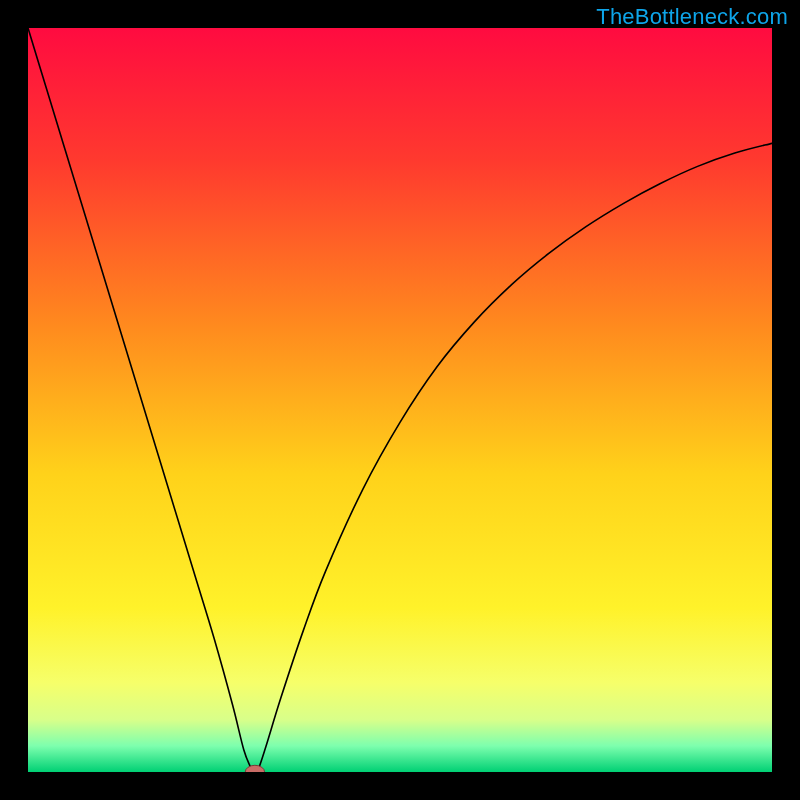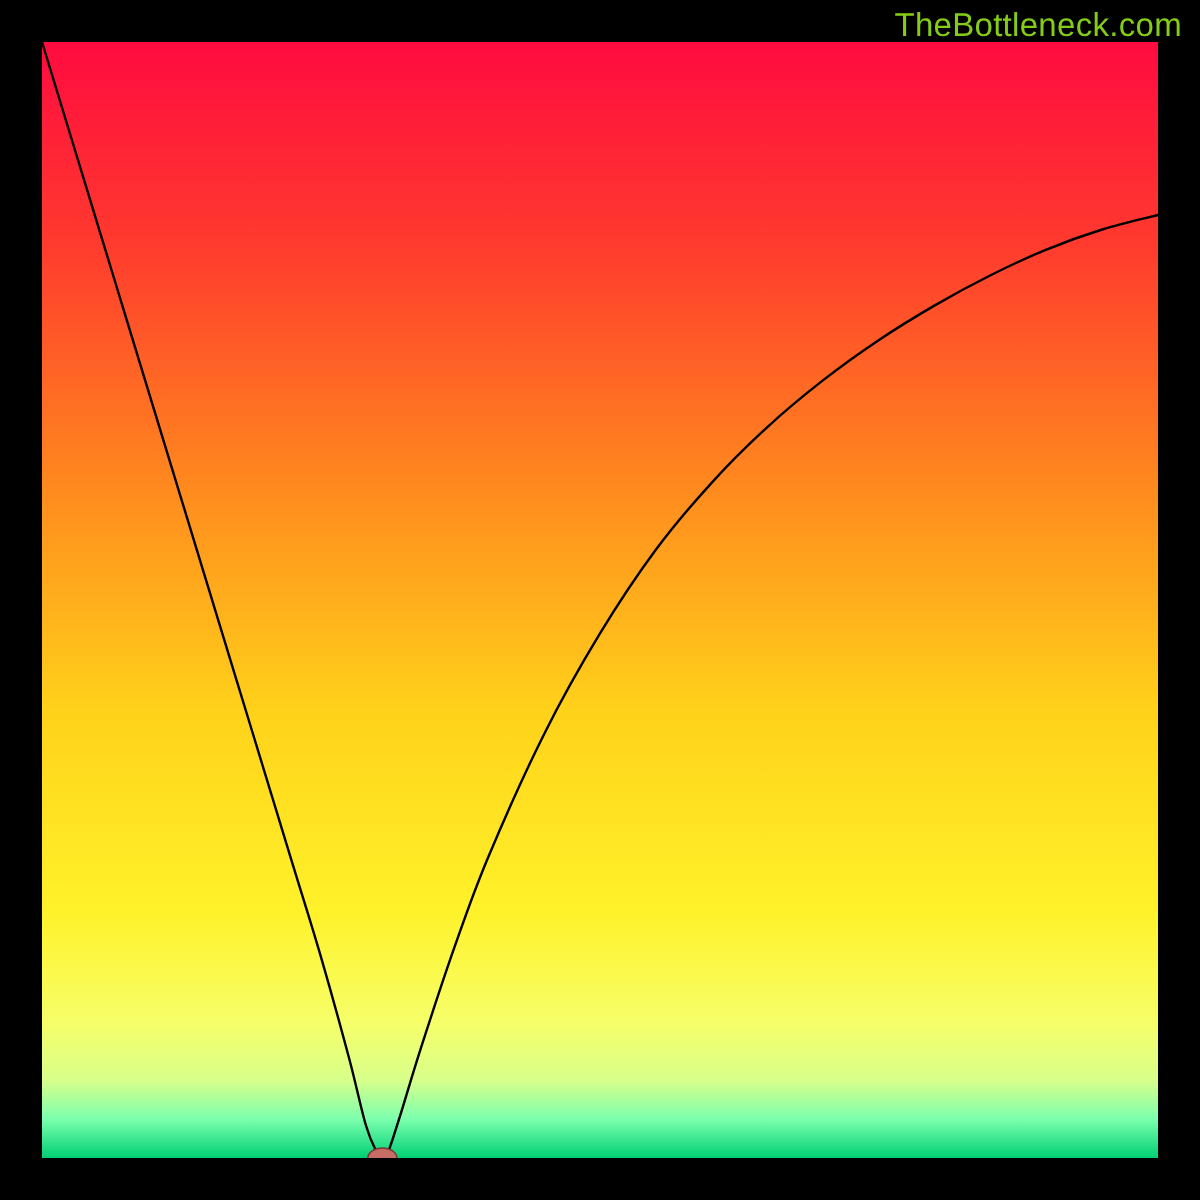--- a/index.html
+++ b/index.html
@@ -24,21 +24,21 @@
     top: 28px;
     left: 28px;
     width: 744px;
     height: 744px;
     overflow: hidden;
   }
   .watermark {
     position: absolute;
     top: 4px;
     right: 12px;
-    color: #84cc16;
+    color: #0ea5e9;
     font-size: 22px;
     font-weight: 500;
     letter-spacing: 0.2px;
     user-select: none;
   }
   svg { display: block; }
 </style>
 </head>
 <body>
 

